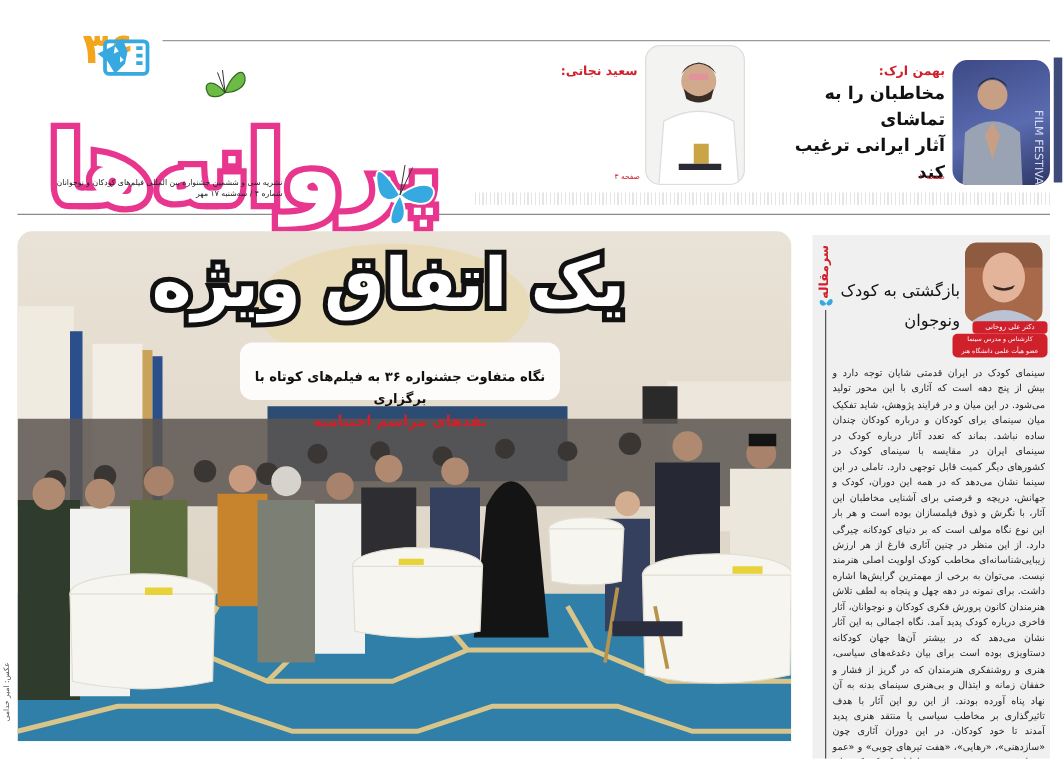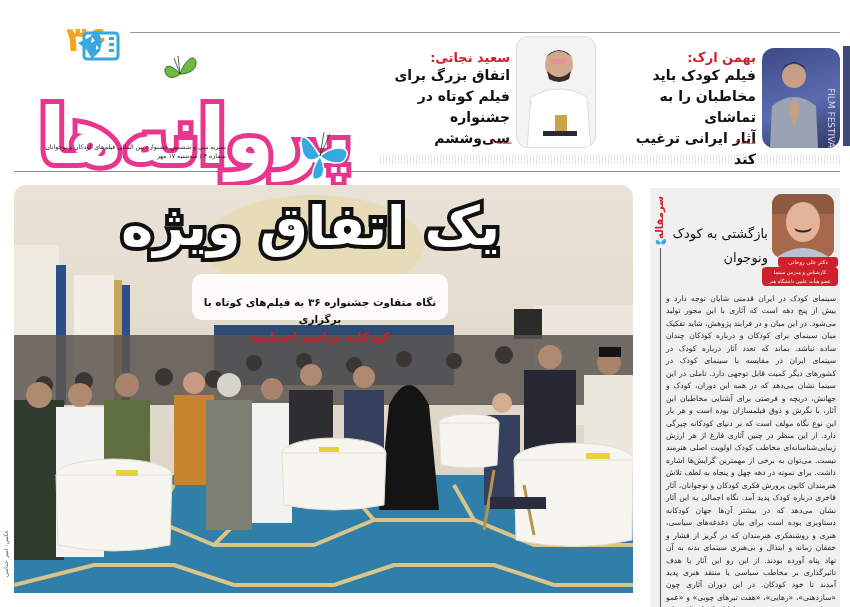--- a/index.html
+++ b/index.html
@@ -21,21 +21,21 @@
     font-size: 78px; line-height: 92px; color: #fff; direction: rtl; white-space: nowrap;
     -webkit-text-stroke: 10px #e8368f; paint-order: stroke fill; margin-top: 16px; }
   .logo-title .fill { position: absolute; right: 0; top: 0; font-family: "DejaVu Sans", sans-serif; font-weight: bold;
     font-size: 78px; line-height: 92px; color: #e8368f; direction: rtl; white-space: nowrap; }
   .logo-subtitle { position: absolute; left: 36px; top: 142px; width: 190px; text-align: right; direction: rtl;
     font-size: 6.2px; line-height: 9px; color: #222; }
   .butterfly { position: absolute; }
 
   
   .teaser { position: absolute; direction: rtl; }
-  .teaser .kicker { font-weight: bold; font-size: 13px; color: #d0202b; line-height: 15px; }
+  .teaser .kicker { font-weight: bold; font-size: 10px; color: #d0202b; line-height: 15px; }
   .teaser .headline { font-weight: bold; font-size: 14px; line-height: 21px; color: #111; }
   .teaser .page { font-size: 6px; color: #d0202b; position: absolute; }
   .teaser-photo { position: absolute; border-radius: 12px; overflow: hidden; }
 
   
   .main-photo { position: absolute; left: 14px; top: 185px; width: 619px; height: 408px; border-radius: 12px 12px 0 0;
     overflow: hidden; background: #efe8dc; }
   .photo-credit { position: absolute; left: 2px; top: 530px; width: 10px; height: 70px; writing-mode: vertical-rl;
     transform: rotate(180deg); font-size: 6px; color: #555; direction: rtl; white-space: nowrap; }
 
@@ -112,21 +112,20 @@
     <circle cx="32" cy="28" r="12" fill="#c79f85"></circle>
     <path d="M20 22 q12 -14 24 0 q-2 -6 -12 -8 q-10 2 -12 8z" fill="#2a2220"></path>
     <path d="M8 100 L10 58 Q32 40 54 58 L56 100 Z" fill="#9aa3b3"></path>
     <path d="M26 60 l6 -10 l6 10 l-6 20 z" fill="#c79f85"></path>
     <text x="66" y="40" transform="rotate(90 66 40)" fill="#d7dcf0" font-size="9" font-family="DejaVu Sans, sans-serif">FILM FESTIVAL</text>
   </svg>
 </div>
 <div class="teaser" style="left:628px;top:50px;width:128px;text-align:right;">
   <div class="kicker">بهمن ارک:</div>
   <div class="headline">
-    <div>فیلم کودک باید</div>
     <div>مخاطبان را به تماشای</div>
     <div>آثار ایرانی ترغیب کند</div>
   </div>
 </div>
 <div class="teaser" style="left:730px;top:138px;width:26px;">
   <div class="page" style="font-size:6px;color:#d0202b;">صفحه ۲</div>
 </div>
 
 <div class="teaser-photo" style="left:516px;top:36px;width:80px;height:112px;background:#f3f3f1;border:1px solid #ddd;">
   <svg width="80" height="112" viewBox="0 0 80 112">
@@ -134,25 +133,20 @@
     <path d="M28 22 q14 -16 28 0 q-4 -8 -14 -9 q-10 1 -14 9z" fill="#3b2c25"></path>
     <path d="M30 34 q12 12 24 0 l-2 8 q-10 6 -20 0z" fill="#3b2c25"></path>
     <rect x="34" y="22" width="16" height="5" rx="2" fill="#e88aa0" opacity="0.7"></rect>
     <path d="M10 112 L14 60 Q42 44 70 60 L74 112 Z" fill="#ffffff" stroke="#ddd"></path>
     <rect x="38" y="78" width="12" height="16" fill="#c9a545"></rect>
     <rect x="26" y="94" width="34" height="5" fill="#2a2a35"></rect>
   </svg>
 </div>
 <div class="teaser" style="left:380px;top:50px;width:130px;">
   <div class="kicker">سعید نجاتی:</div>
-  <div class="headline">
-    <div>اتفاق بزرگ برای</div>
-    <div>فیلم کوتاه در جشنواره</div>
-    <div>سی‌وششم</div>
-  </div>
 </div>
 <div class="teaser" style="left:486px;top:138px;width:26px;">
   <div class="page" style="font-size:6px;color:#d0202b;">صفحه ۳</div>
 </div>
 
 <div class="edge-strip"></div>
 
 <div class="main-photo">
   <svg width="619" height="408" viewBox="0 0 619 408">
     <defs>
@@ -243,21 +237,21 @@
 
     <path d="M480 285 L470 345 M510 300 L520 350" stroke="#b8934b" stroke-width="3"></path>
     <rect x="476" y="312" width="56" height="12" fill="#2a2d3e"></rect>
   </svg>
 </div>
 
 <div class="main-headline">یک اتفاق ویژه</div>
 
 <div class="caption-box">
   <div class="line1">نگاه متفاوت جشنواره ۳۶ به فیلم‌های کوتاه با برگزاری</div>
-  <div class="line2">کودکانه مراسم اختتامیه</div>
+  <div class="line2">نقدهای مراسم اختتامیه</div>
 </div>
 
 <div class="photo-credit">عکس: امیر خدامی</div>
 
 <div class="editorial"></div>
 <div class="editorial-label">سرمقاله</div>
 <svg style="position:absolute;left:655px;top:236px;" width="12" height="12" viewBox="0 0 12 12">
   <path d="M6 7 C2 2 0 4 1 7 C2 9 5 9 6 7 Z M6 7 C8 2 12 2 11 6 C10 9 7 9 6 7 Z" fill="#35a9e0"></path>
 </svg>
 <div class="editorial-rule"></div>

